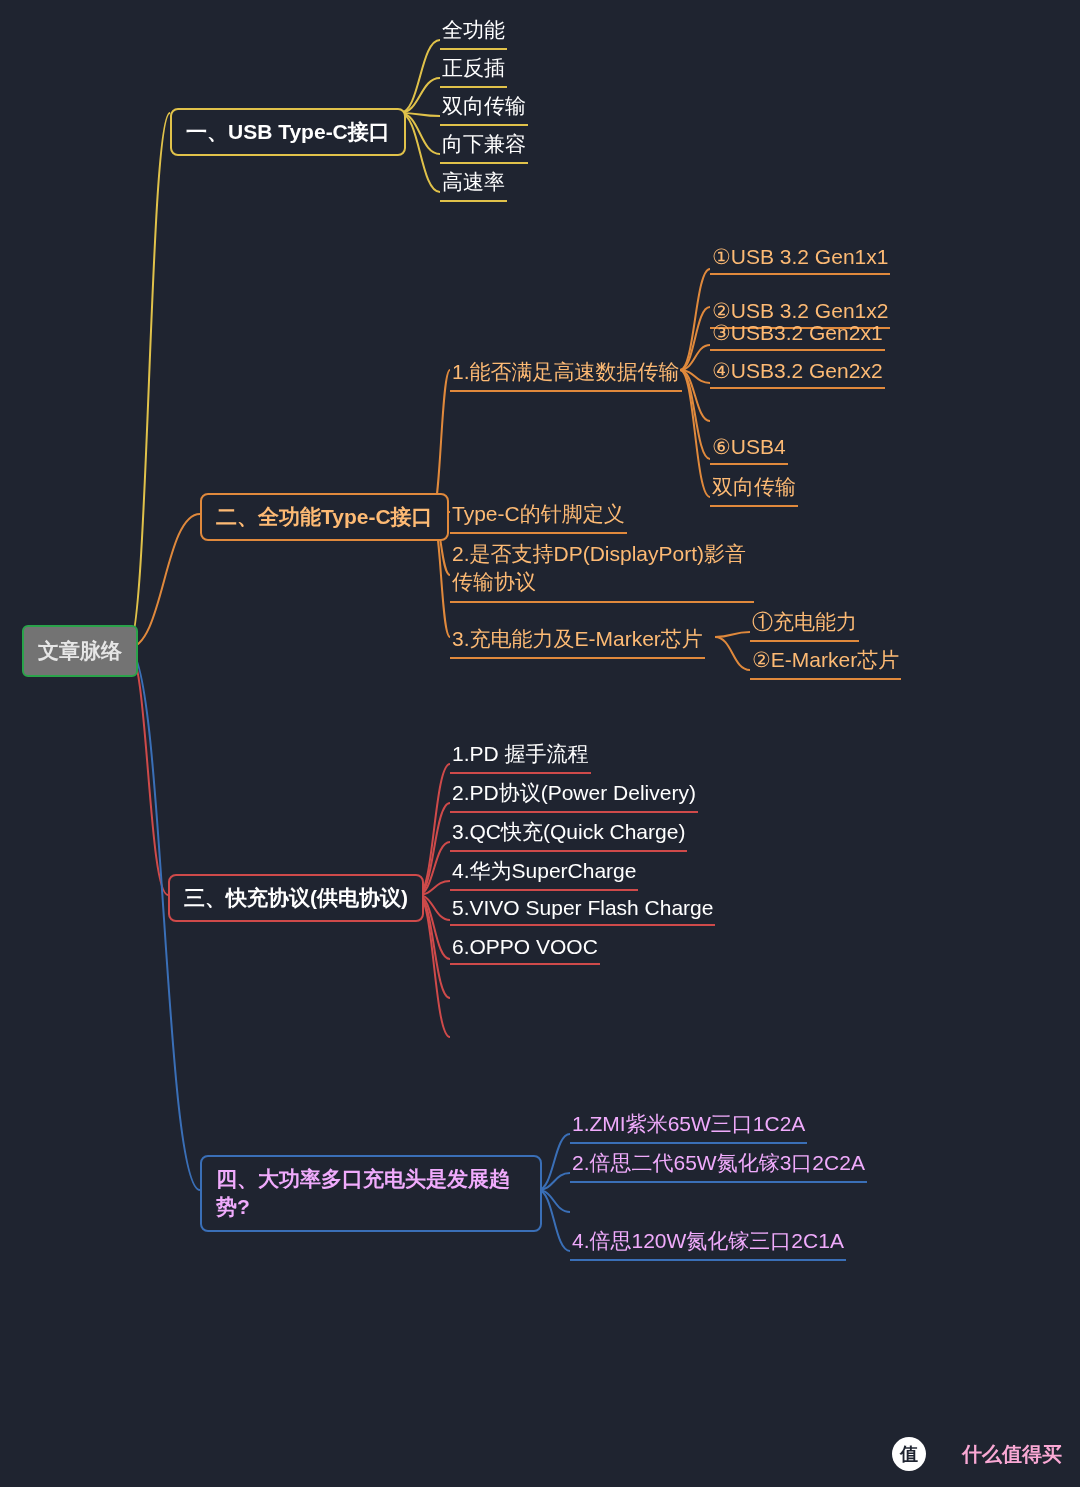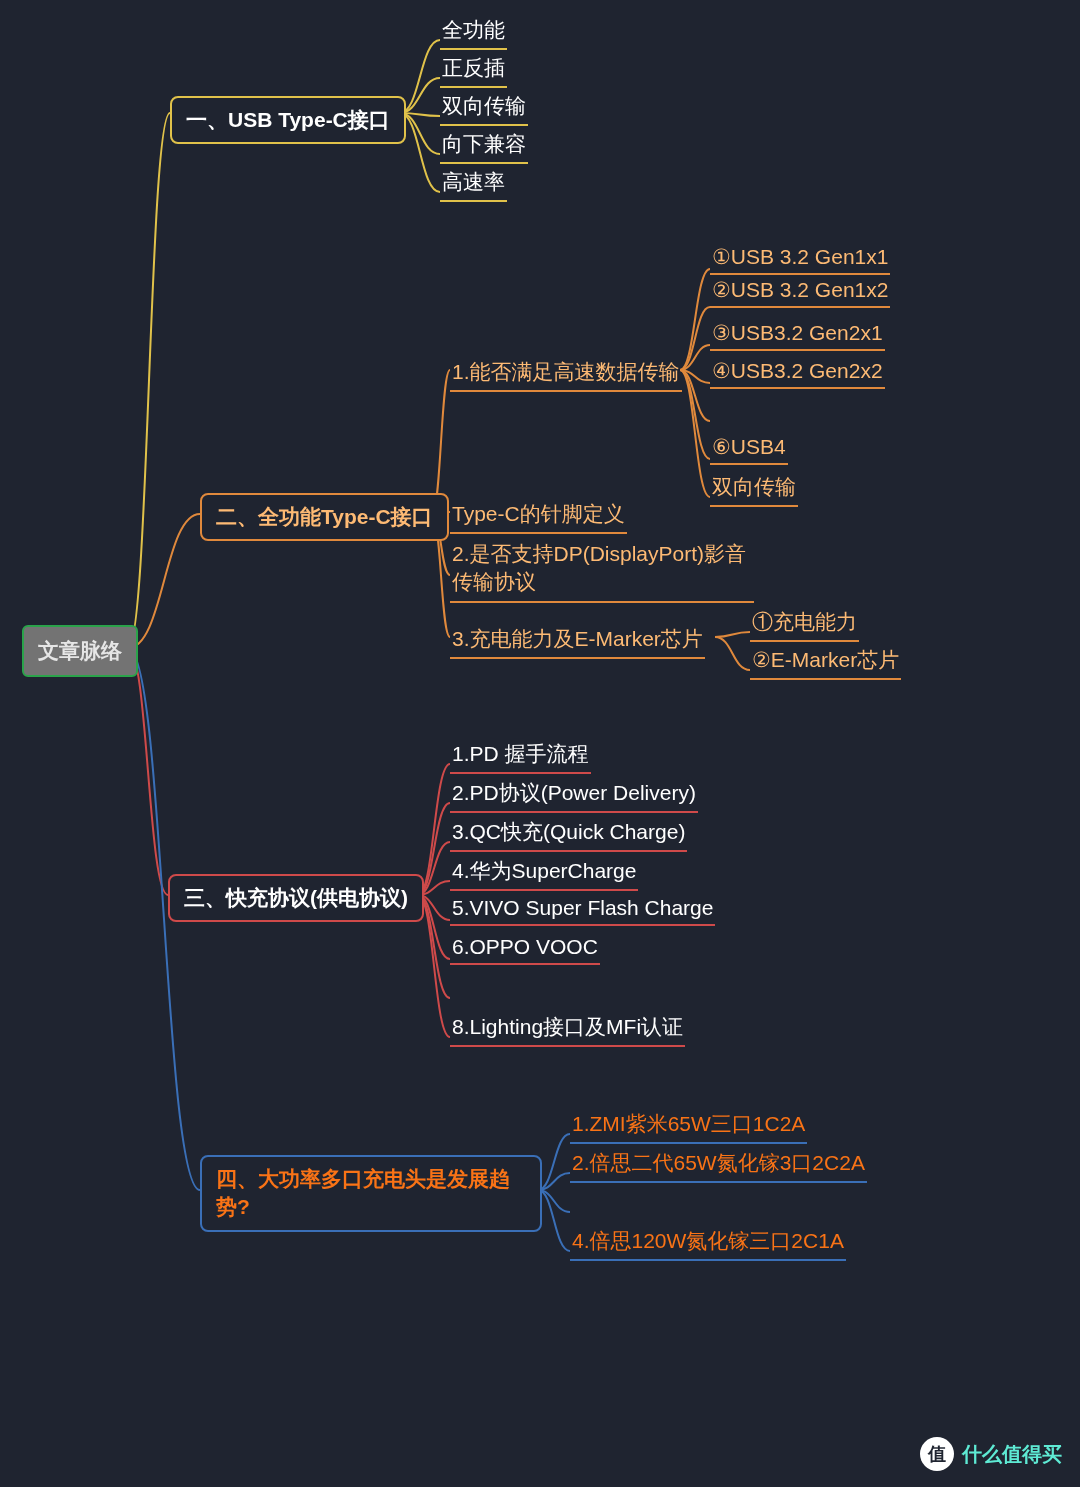--- a/index.html
+++ b/index.html
@@ -6,24 +6,24 @@
   #stage{position:relative;width:1080px;height:1487px;background:#1f2430;overflow:hidden;}
   svg.lines{position:absolute;left:0;top:0;width:1080px;height:1487px;pointer-events:none;}
   .node{position:absolute;white-space:nowrap;font-size:21px;}
   .root{border:2px solid #2aa34a;border-radius:6px;padding:10px 14px;font-weight:700;background:#737373;}
   .box{border:2px solid;border-radius:8px;padding:8px 14px;font-weight:700;background:#1f2430;}
   .wrap{white-space:normal;width:300px;line-height:1.35;}
   .leaf{border-bottom:2px solid;padding:0 2px 4px 2px;}
   .yellow{border-color:#e0c24a;color:#fff;}
   .orange{border-color:#e0893c;color:#fdba74;}
   .red{border-color:#cf4a4a;color:#fff;}
-  .blue{border-color:#3a6fb7;color:#f97316;}
+  .blue{border-color:#3a6fb7;color:#f0abfc;}
   .watermark{position:absolute;right:18px;bottom:16px;display:flex;align-items:center;gap:8px;}
   .wm-badge{width:34px;height:34px;border-radius:50%;background:#fff;color:#1f2430;display:flex;align-items:center;justify-content:center;font-weight:900;font-size:18px;}
-  .wm-text{color:#5eead4;font-size:20px;font-weight:600;}
+  .wm-text{color:#f9a8d4;font-size:20px;font-weight:600;margin-left:28px;}
 </style>
 </head>
 <body>
 
 <div id="stage">
   <svg class="lines" viewBox="0 0 1080 1487">
       <path d="M 128 648 C 149 648, 149 113, 170 113" stroke="#e0c24a" stroke-width="2" fill="none"></path>
       <path d="M 128 648 C 164 648, 164 514, 200 514" stroke="#e0893c" stroke-width="2" fill="none"></path>
       <path d="M 128 648 C 148 648, 148 895, 168 895" stroke="#cf4a4a" stroke-width="2" fill="none"></path>
       <path d="M 128 648 C 164 648, 164 1190, 200 1190" stroke="#3a6fb7" stroke-width="2" fill="none"></path>
@@ -56,57 +56,56 @@
       <path d="M 538 1190 C 554 1190, 554 1134, 570 1134" stroke="#3a6fb7" stroke-width="2" fill="none"></path>
       <path d="M 538 1190 C 554 1190, 554 1173, 570 1173" stroke="#3a6fb7" stroke-width="2" fill="none"></path>
       <path d="M 538 1190 C 554 1190, 554 1212, 570 1212" stroke="#3a6fb7" stroke-width="2" fill="none"></path>
       <path d="M 538 1190 C 554 1190, 554 1251, 570 1251" stroke="#3a6fb7" stroke-width="2" fill="none"></path>
     </svg>
 
   <div class="node root" style="left:22px;top:625px">
     <span>文章脉络</span>
   </div>
 
-  <div class="node box yellow" style="left:170px;top:96px">
+  <div class="node box yellow" style="left:170px;top:108px">
     <span>一、USB Type-C接口</span>
   </div>
   <div class="node leaf yellow" style="left:440px;top:16px"><span>全功能</span></div>
   <div class="node leaf yellow" style="left:440px;top:54px"><span>正反插</span></div>
   <div class="node leaf yellow" style="left:440px;top:92px"><span>双向传输</span></div>
   <div class="node leaf yellow" style="left:440px;top:130px"><span>向下兼容</span></div>
   <div class="node leaf yellow" style="left:440px;top:168px"><span>高速率</span></div>
 
   <div class="node box orange" style="left:200px;top:493px">
     <span>二、全功能Type-C接口</span>
   </div>
   <div class="node leaf orange" style="left:450px;top:358px"><span>1.能否满足高速数据传输</span></div>
   <div class="node leaf orange" style="left:450px;top:500px"><span>Type-C的针脚定义</span></div>
   <div class="node leaf orange wrap" style="left:450px;top:540px;width:300px"><span>2.是否支持DP(DisplayPort)影音传输协议</span></div>
   <div class="node leaf orange" style="left:450px;top:625px"><span>3.充电能力及E-Marker芯片</span></div>
 
   <div class="node leaf orange" style="left:710px;top:245px"><span>①USB 3.2 Gen1x1</span></div>
-  <div class="node leaf orange" style="left:710px;top:278px"><span>②USB 3.2 Gen1x2</span></div>
+  <div class="node leaf orange" style="left:710px;top:299px"><span>②USB 3.2 Gen1x2</span></div>
   <div class="node leaf orange" style="left:710px;top:321px"><span>③USB3.2 Gen2x1</span></div>
   <div class="node leaf orange" style="left:710px;top:359px"><span>④USB3.2 Gen2x2</span></div>
   <div class="node leaf orange" style="left:710px;top:435px"><span>⑥USB4</span></div>
   <div class="node leaf orange" style="left:710px;top:473px"><span>双向传输</span></div>
 
   <div class="node leaf orange" style="left:750px;top:608px"><span>①充电能力</span></div>
   <div class="node leaf orange" style="left:750px;top:646px"><span>②E-Marker芯片</span></div>
 
   <div class="node box red" style="left:168px;top:874px">
     <span>三、快充协议(供电协议)</span>
   </div>
   <div class="node leaf red" style="left:450px;top:740px"><span>1.PD 握手流程</span></div>
   <div class="node leaf red" style="left:450px;top:779px"><span>2.PD协议(Power Delivery)</span></div>
   <div class="node leaf red" style="left:450px;top:818px"><span>3.QC快充(Quick Charge)</span></div>
   <div class="node leaf red" style="left:450px;top:857px"><span>4.华为SuperCharge</span></div>
   <div class="node leaf red" style="left:450px;top:896px"><span>5.VIVO Super Flash Charge</span></div>
   <div class="node leaf red" style="left:450px;top:935px"><span>6.OPPO VOOC</span></div>
-  <div class="node leaf red" style="left:450px;top:1013px"><span>8.Lighting接口及MFi认证</span></div>
 
   <div class="node box blue wrap" style="left:200px;top:1155px;width:310px">
     <span>四、大功率多口充电头是发展趋势?</span>
   </div>
   <div class="node leaf blue" style="left:570px;top:1110px"><span>1.ZMI紫米65W三口1C2A</span></div>
   <div class="node leaf blue" style="left:570px;top:1149px"><span>2.倍思二代65W氮化镓3口2C2A</span></div>
   <div class="node leaf blue" style="left:570px;top:1227px"><span>4.倍思120W氮化镓三口2C1A</span></div>
 
   <div class="watermark">
     <div class="wm-badge">

